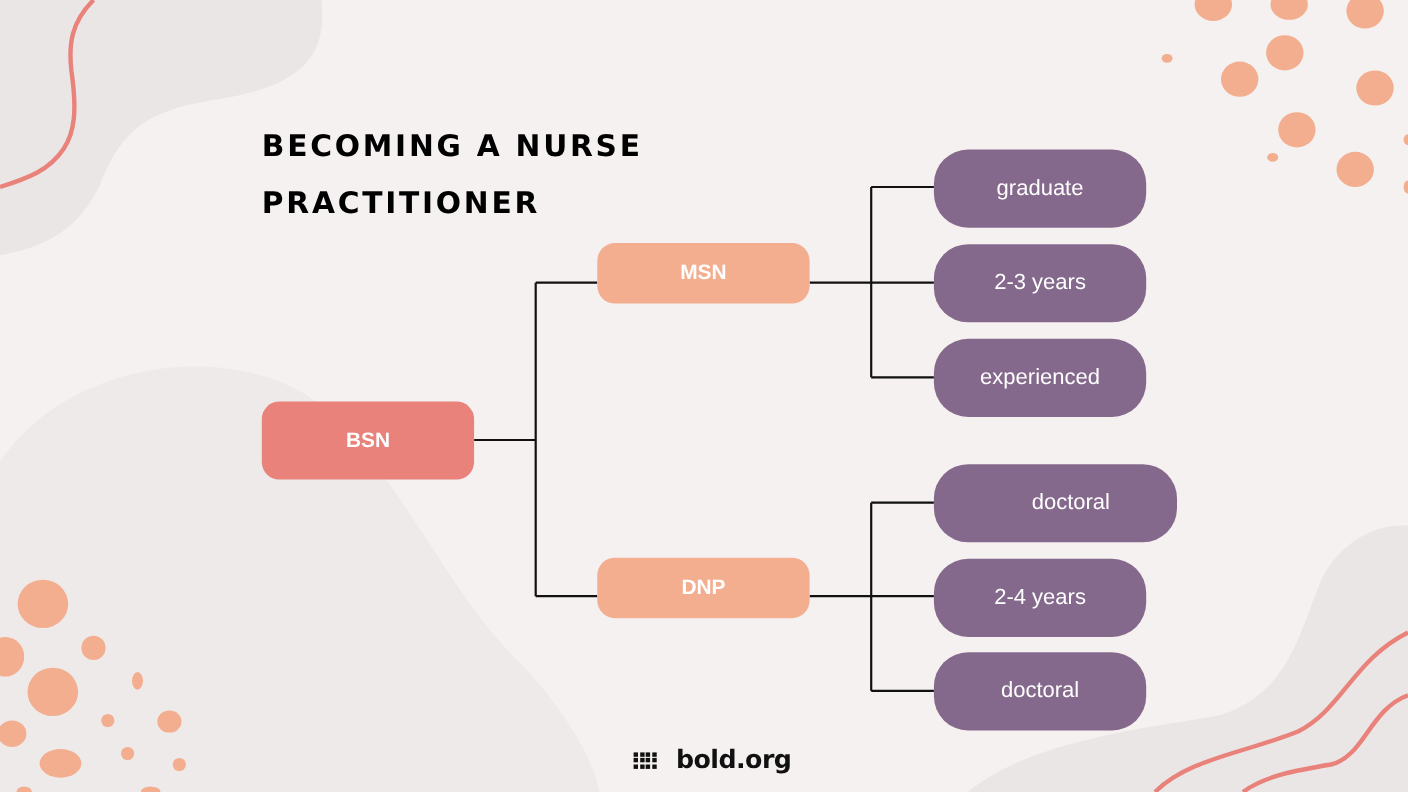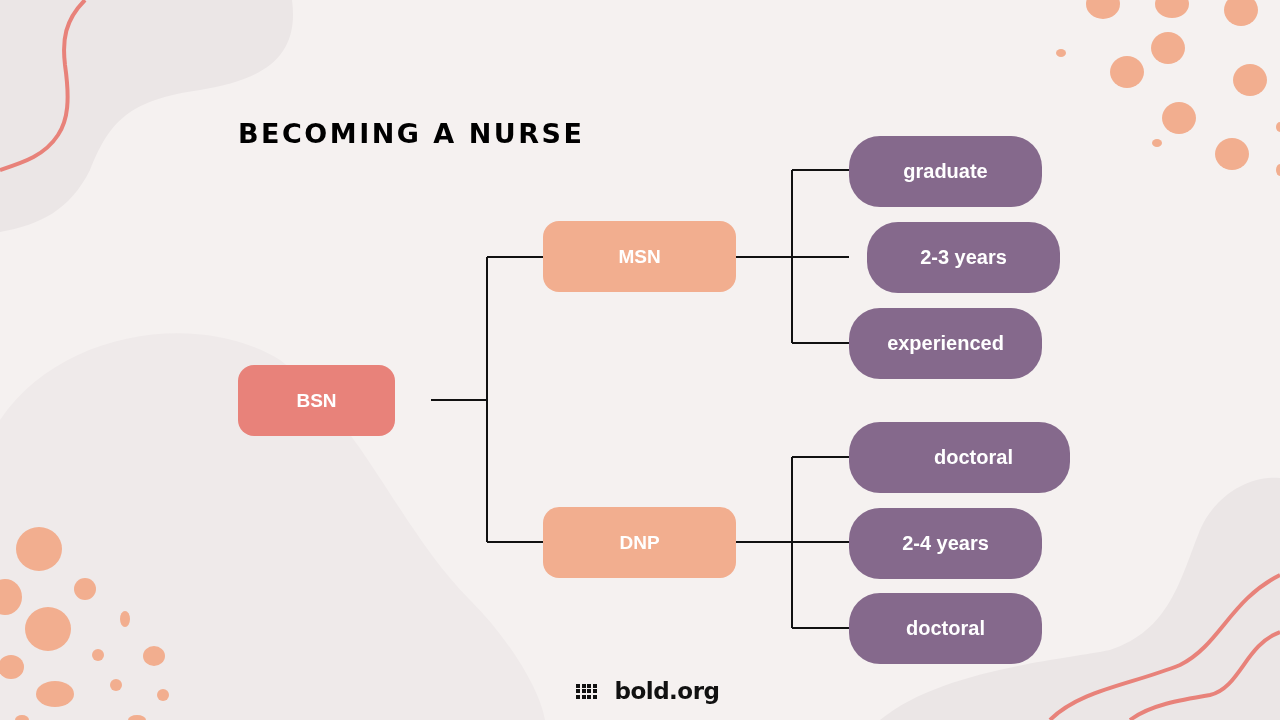--- a/index.html
+++ b/index.html
@@ -6,23 +6,23 @@
   body { width:1280px; height:720px; overflow:hidden; position:relative;
          background:#f5f1f0; font-family:"DejaVu Sans","Liberation Sans",sans-serif; }
   .bg { position:absolute; left:0; top:0; width:1280px; height:720px; }
   .title { position:absolute; left:238px; top:108px; margin:0;
            font-family:"DejaVu Sans","Liberation Sans",sans-serif; font-weight:bold;
            font-size:27px; line-height:52px; letter-spacing:2.5px; color:#000; }
   .title span { display:block; }
   .node { position:absolute; border-radius:16px; display:flex; align-items:center;
           justify-content:center; color:#fff; font-size:19px; font-weight:bold;
           font-family:"Liberation Sans","DejaVu Sans",sans-serif; }
-  .node.root { background:#e8827a; width:157px; height:71px; }
-  .node.mid { background:#f2ae8f; width:193px; height:71px; }
-  .node.leaf { background:#85698c; width:193px; height:71px; font-weight:bold; font-size:20px;border-radius:31px; }
+  .node.root { background:#e8827a; width:193px; height:71px; }
+  .node.mid { background:#f2ae8f; width:193px; height:55px; }
+  .node.leaf { background:#85698c; width:193px; height:71px; font-weight:normal; font-size:20px;border-radius:31px; }
   .logo { position:absolute; left:576px; top:678px; display:flex; align-items:center; gap:18px; }
   .logo-grid { display:grid; grid-template-columns:repeat(4,4px); grid-template-rows:repeat(3,4px); gap:1.5px; }
   .logo-grid i { background:#111; display:block; width:4px; height:4px; }
   .logo-text { font-family:"DejaVu Sans","Liberation Sans",sans-serif; font-weight:bold; font-size:23px; color:#111; letter-spacing:-0.5px; }
 </style>
 </head>
 <body>
 
 <svg class="bg" viewBox="0 0 1280 720" xmlns="http://www.w3.org/2000/svg">
 
@@ -79,37 +79,38 @@
     <line x1="792" y1="343" x2="849" y2="343"></line>
     <line x1="736" y1="542" x2="849" y2="542"></line>
     <line x1="792" y1="457" x2="792" y2="628"></line>
     <line x1="792" y1="457" x2="849" y2="457"></line>
     <line x1="792" y1="628" x2="849" y2="628"></line>
   </g>
 </svg>
 
 <h1 class="title">
   <span>BECOMING A NURSE</span>
+  <span>PRACTITIONER</span>
 </h1>
 
 <div class="node root" style="left:238px; top:365px;">
   <span>BSN</span>
 </div>
 
 <div class="node mid" style="left:543px; top:221px;">
   <span>MSN</span>
 </div>
 <div class="node mid" style="left:543px; top:507px;">
   <span>DNP</span>
 </div>
 
 <div class="node leaf" style="left:849px; top:136px;">
   <span>graduate</span>
 </div>
-<div class="node leaf" style="left:849px; top:222px;margin-left:18px;">
+<div class="node leaf" style="left:849px; top:222px;">
   <span>2-3 years</span>
 </div>
 <div class="node leaf" style="left:849px; top:308px;text-align:right;">
   <span>experienced</span>
 </div>
 
 <div class="node leaf" style="left:849px; top:422px;padding-left:28px;">
   <span>doctoral</span>
 </div>
 <div class="node leaf" style="left:849px; top:508px;">

